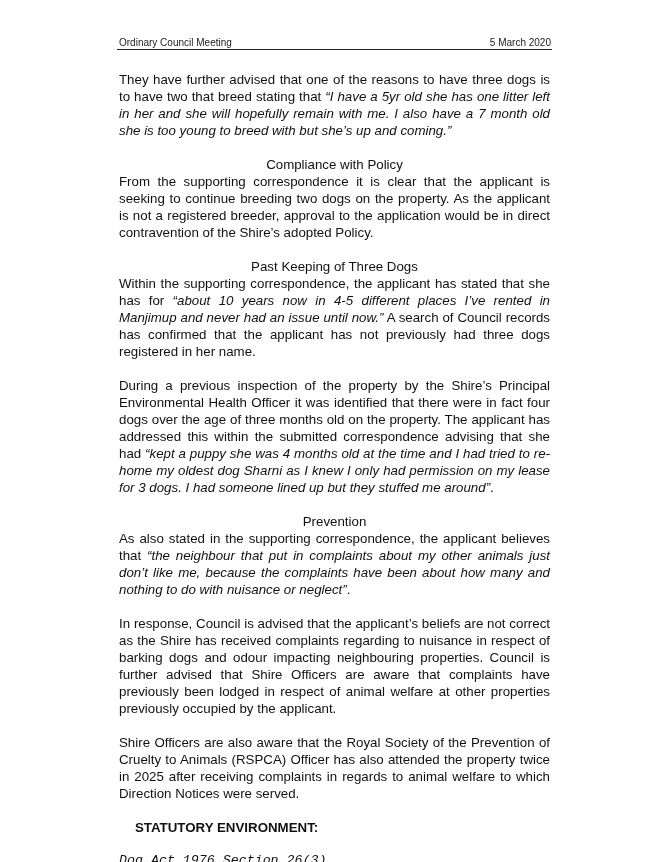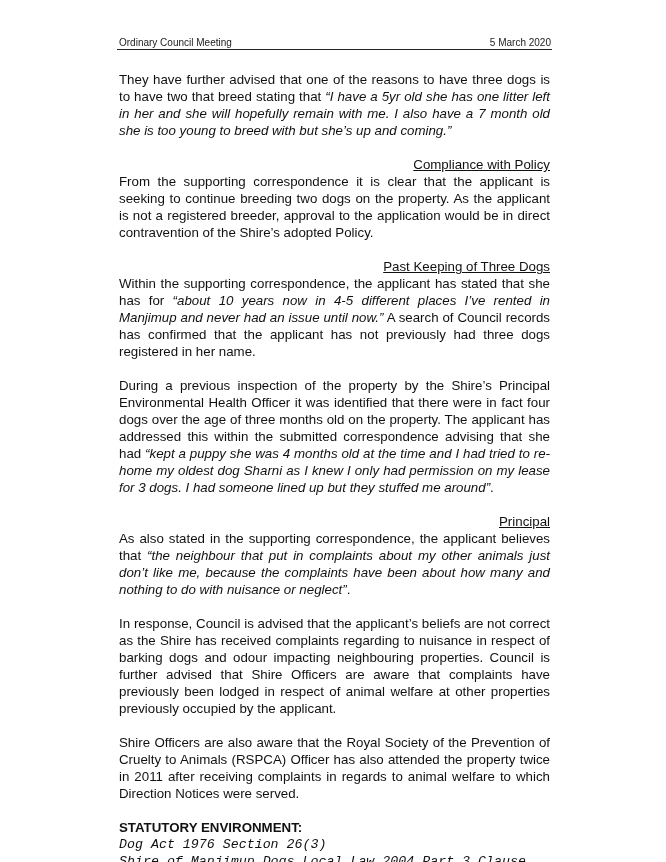--- a/index.html
+++ b/index.html
@@ -13,23 +13,23 @@
     border-bottom: 1.5px solid #222222;
     font-size: 10px; line-height: 11px; color: #222222;
   }
   .header .left { position: absolute; left: 2px; top: 0; }
   .header .right { position: absolute; right: 1px; top: 0; margin-left: 24px; }
   .body {
     position: absolute; left: 119px; top: 71px; width: 431px;
     font-size: 13.3px; line-height: 17px;
   }
   .para { margin: 0 0 17px 0; text-align: justify; }
-  .subhead { text-decoration: underline; display: block; text-align: right; }
+  .subhead { display: block; text-align: center; }
   .q { font-style: italic; }
-  .bold-head { font-weight: bold; margin: 0; }
+  .bold-head { font-weight: bold; margin: 16px; }
   .law { font-style: italic; margin: 0; font-family: Liberation Mono, monospace; }
 </style>
 </head>
 <body>
 
 <div class="page">
 
   <div class="header">
     <span class="left">Ordinary Council Meeting</span>
     <span class="right">5 March 2020</span>
@@ -38,24 +38,24 @@
   <div class="body">
 
     <p class="para"><span>They have further advised that one of the reasons to have three dogs is to have two that breed stating that </span><span class="q">“I have a 5yr old she has one litter left in her and she will hopefully remain with me.  I also have a 7 month old she is too young to breed with but she’s up and coming.”</span></p>
 
     <p class="para"><span class="subhead">Compliance with Policy</span><span>From the supporting correspondence it is clear that the applicant is seeking to continue breeding two dogs on the property.  As the applicant is not a registered breeder, approval to the application would be in direct contravention of the Shire’s adopted Policy.</span></p>
 
     <p class="para"><span class="subhead">Past Keeping of Three Dogs</span><span>Within the supporting correspondence, the applicant has stated that she has for </span><span class="q">“about 10 years now in 4-5 different places I’ve rented in Manjimup and never had an issue until now.”</span><span>   A search of Council records has confirmed that the applicant has not previously had three dogs registered in her name.</span></p>
 
     <p class="para"><span>During a previous inspection of the property by the Shire’s Principal Environmental Health Officer it was identified that there were in fact four dogs over the age of three months old on the property.  The applicant has addressed this within the submitted correspondence advising that she had </span><span class="q">“kept a puppy she was 4 months old at the time and I had tried to re-home my oldest dog Sharni as I knew I only had permission on my lease for 3 dogs.  I had someone lined up but they stuffed me around”</span><span>.</span></p>
 
-    <p class="para"><span class="subhead">Principal</span><span>As also stated in the supporting correspondence, the applicant believes that </span><span class="q">“the neighbour that put in complaints about my other animals just don’t like me, because the complaints have been about how many and nothing to do with nuisance or neglect”</span><span>.</span></p>
+    <p class="para"><span class="subhead">Prevention</span><span>As also stated in the supporting correspondence, the applicant believes that </span><span class="q">“the neighbour that put in complaints about my other animals just don’t like me, because the complaints have been about how many and nothing to do with nuisance or neglect”</span><span>.</span></p>
 
     <p class="para">In response, Council is advised that the applicant’s beliefs are not correct as the Shire has received complaints regarding to nuisance in respect of barking dogs and odour impacting neighbouring properties.  Council is further advised that Shire Officers are aware that complaints have previously been lodged in respect of animal welfare at other properties previously occupied by the applicant.</p>
 
-    <p class="para">Shire Officers are also aware that the Royal Society of the Prevention of Cruelty to Animals (RSPCA) Officer has also attended the property twice in 2011 after receiving complaints in regards to animal welfare to which Direction Notices were served.</p>
+    <p class="para">Shire Officers are also aware that the Royal Society of the Prevention of Cruelty to Animals (RSPCA) Officer has also attended the property twice in 2025 after receiving complaints in regards to animal welfare to which Direction Notices were served.</p>
 
     <p class="bold-head">STATUTORY ENVIRONMENT:</p>
     <p class="law">Dog Act 1976 Section 26(3)</p>
     <p class="law">Shire of Manjimup Dogs Local Law 2004 Part 3 Clause 3.2(2)</p>
 
   </div>
 </div>
 
 </body></html>

